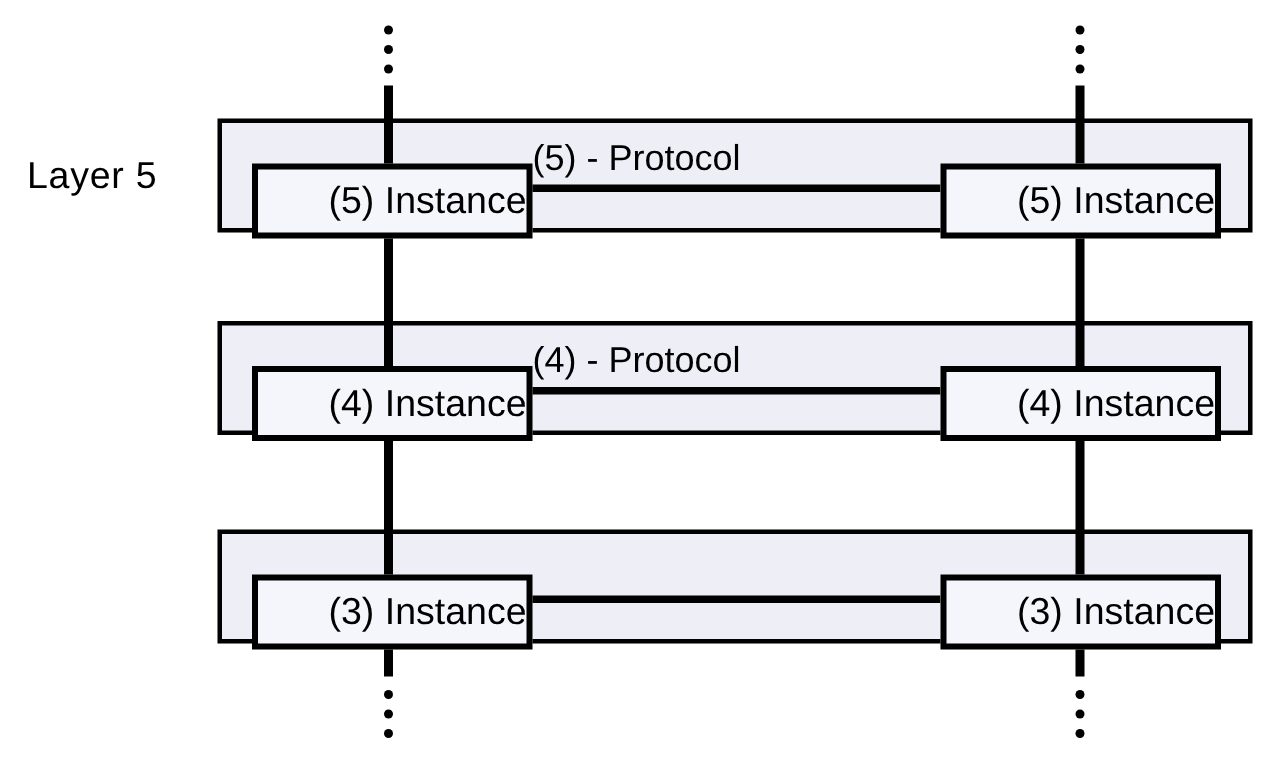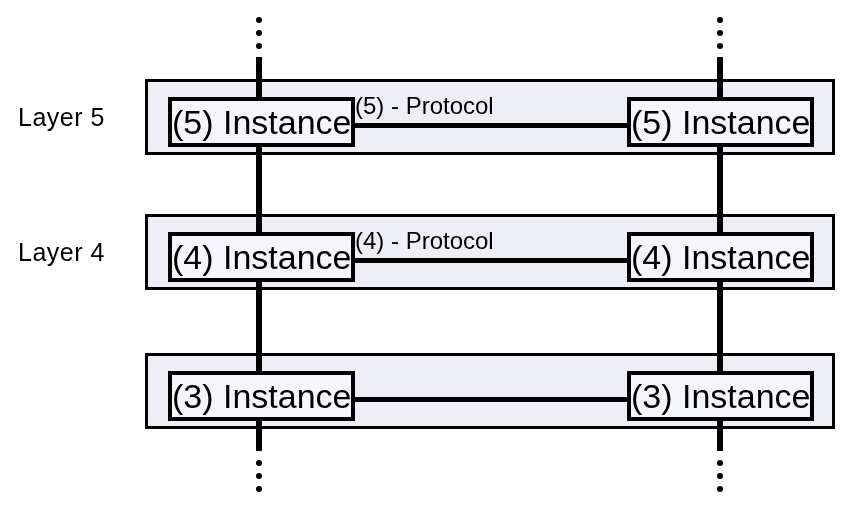--- a/index.html
+++ b/index.html
@@ -76,29 +76,29 @@
     top: 0;
     width: 690px;
     height: 76px;
     background: var(--band-fill, #eeeef7);
     border: 3px solid var(--line, #000000);
     z-index: 1;
   }
 
   .ibox {
     position: absolute;
-    top: 18px;
+    top: 30px;
     width: 187px;
     height: 50px;
     background: var(--box-fill, #f5f5fc);
     border: 4px solid var(--line, #000000);
     display: flex;
     align-items: center;
-    justify-content: flex-start;
-    font-size: 34px;
+    justify-content: flex-end;
+    font-size: 25px;
     z-index: 3;
     white-space: nowrap;
   }
   .ibox.pos-left  { left: 168px; }
   .ibox.pos-right { left: 627px; }
 
   .protocol-line {
     position: absolute;
     left: 355px;
     top: 44px;
@@ -153,21 +153,20 @@
       <span>(5) Instance</span>
     </div>
     <div class="protocol-label">(5) - Protocol</div>
     <div class="protocol-line"></div>
     <div class="ibox pos-right">
       <span>(5) Instance</span>
     </div>
   </div>
 
   <div class="layer row-1">
-    <div class="layer-label">Layer 4</div>
     <div class="band-bg"></div>
     <div class="ibox pos-left">
       <span>(4) Instance</span>
     </div>
     <div class="protocol-label">(4) - Protocol</div>
     <div class="protocol-line"></div>
     <div class="ibox pos-right">
       <span>(4) Instance</span>
     </div>
   </div>

